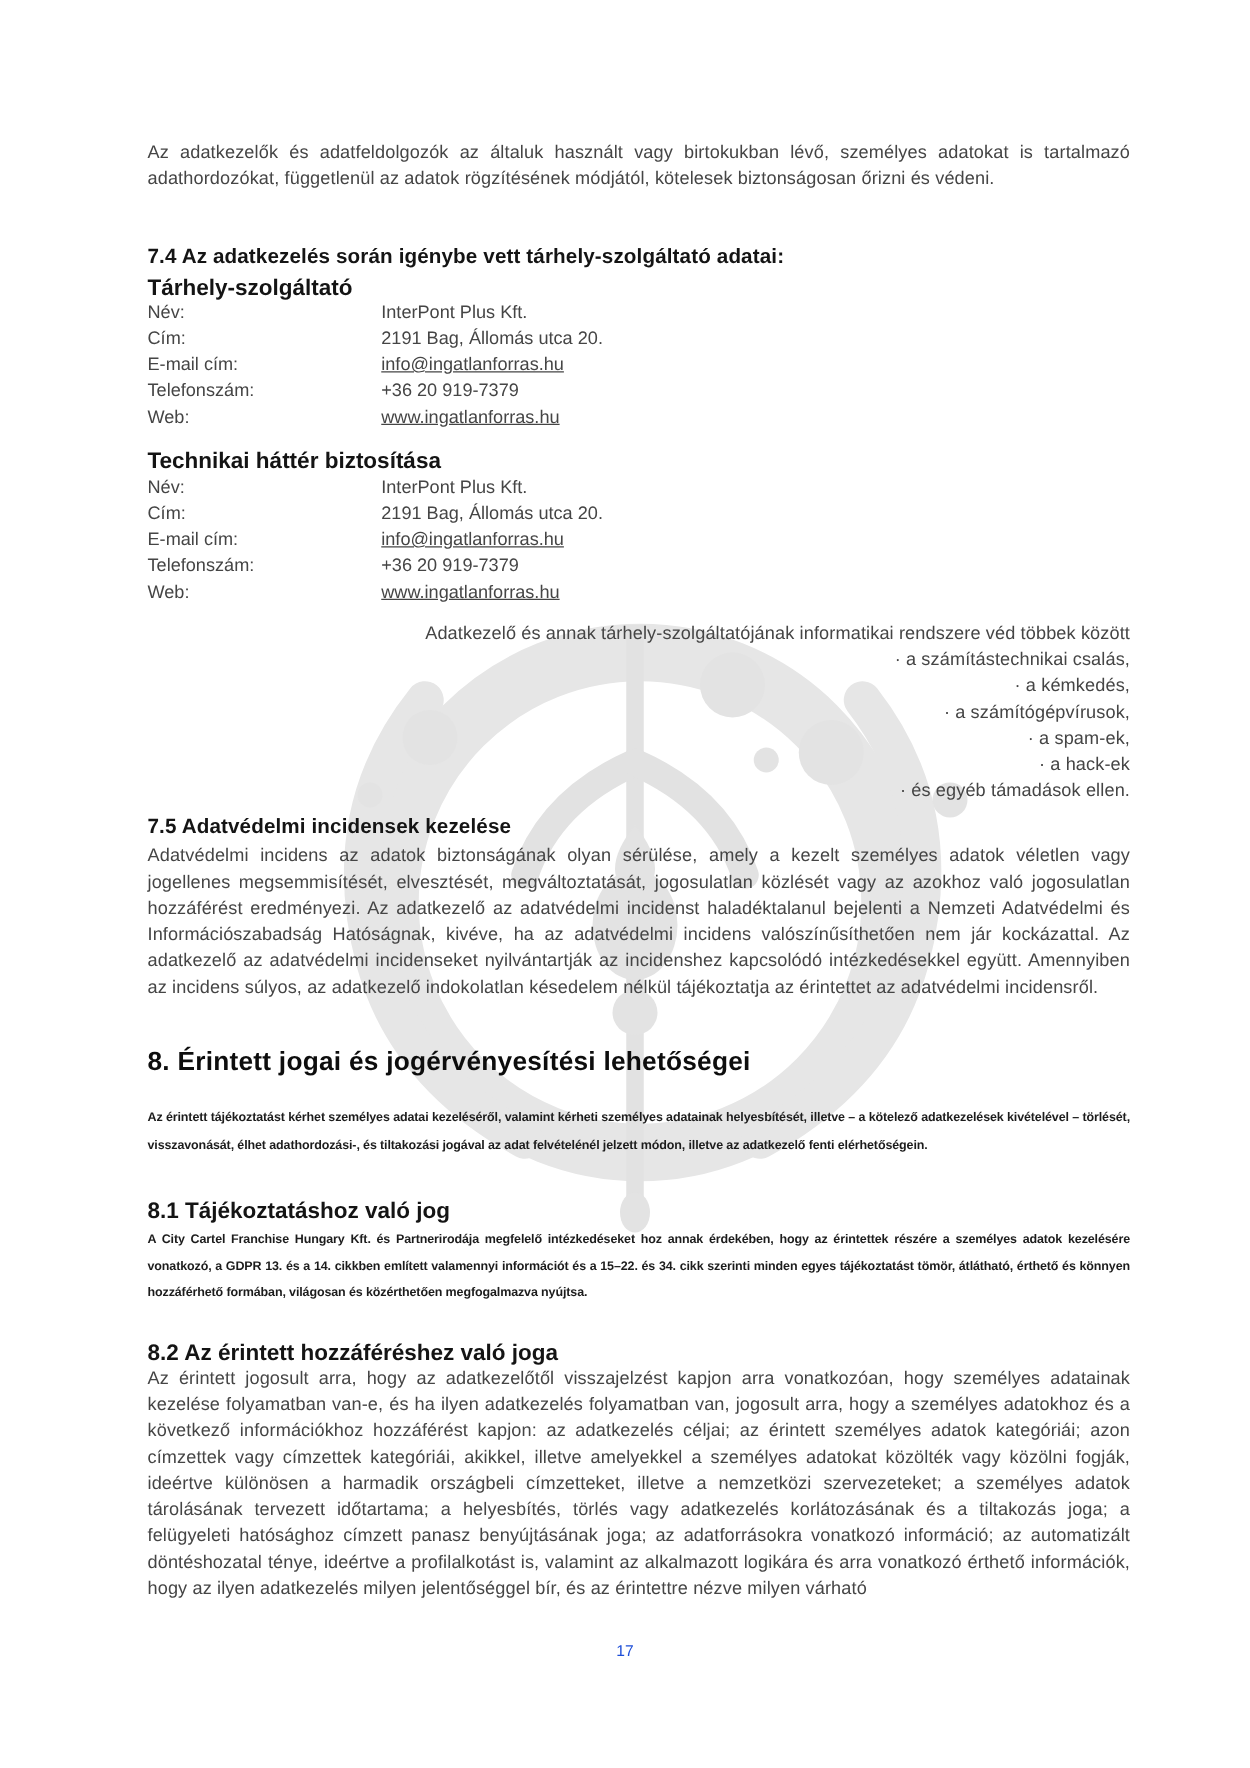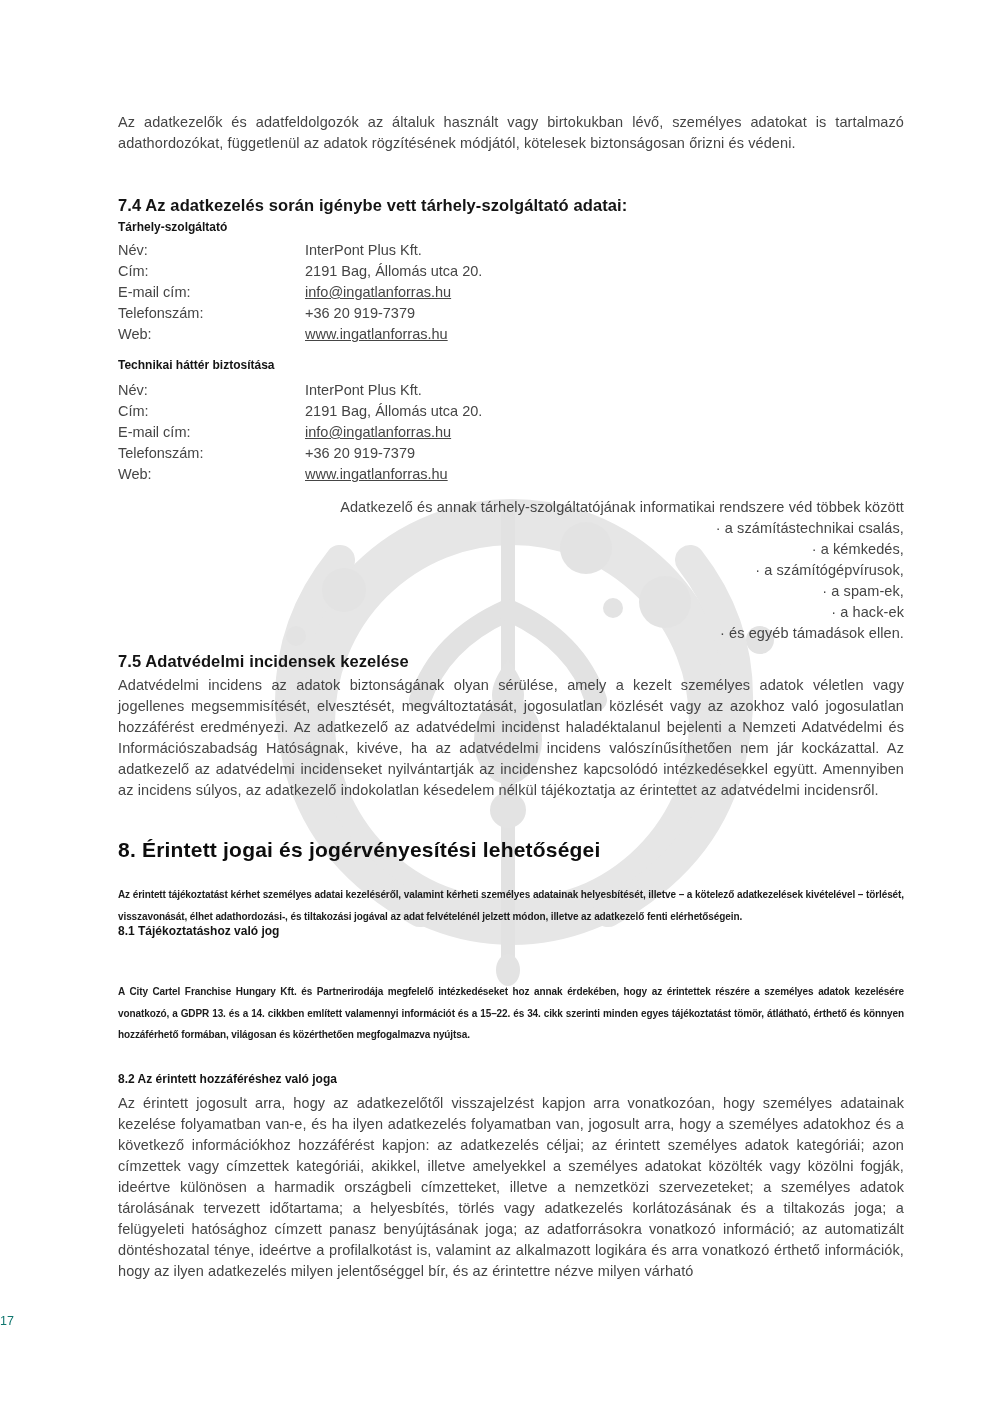--- a/index.html
+++ b/index.html
@@ -32,21 +32,21 @@
     text-align: justify;
     letter-spacing: 0.1px;
   }
   .h-section {
     font-size: 16.5px;
     font-weight: bold;
     color: #141414;
     letter-spacing: 0.1px;
   }
   .h-sub {
-    font-size: 12px;
+    font-size: 18px;
     font-weight: bold;
     color: #141414;
   }
   .h-big {
     font-size: 21px;
     font-weight: 800;
     color: #0d0d0d;
     letter-spacing: 0.2px;
   }
   .contact-row { display: flex; line-height: 21px; }
@@ -69,22 +69,23 @@
     font-weight: bold;
     color: #1c1c1c;
     text-align: justify;
     letter-spacing: -0.1px;
   }
   .page-number {
     position: absolute;
     left: 0;
     top: 1314px;
     width: 1000px;
+    text-align: center;
     font-size: 12.5px;
-    color: #0f766e;
+    color: #1d4ed8;
     z-index: 1;
   }
 </style>
 </head>
 <body>
 
 <div class="page">
 
   <svg class="watermark" viewBox="0 0 1000 1414" aria-hidden="true">
     <g fill="none" stroke="#e6e6e6">
@@ -172,21 +173,21 @@
     <div class="list-item">· a hack-ek</div>
     <div class="list-item">· és egyéb támadások ellen.</div>
   </div>
 
   <h2 class="abs h-section" style="top:652px">7.5 Adatvédelmi incidensek kezelése</h2>
   <p class="abs body-text" style="top:675px">Adatvédelmi incidens az adatok biztonságának olyan sérülése, amely a kezelt személyes adatok véletlen vagy jogellenes megsemmisítését, elvesztését, megváltoztatását, jogosulatlan közlését vagy az azokhoz való jogosulatlan hozzáférést eredményezi. Az adatkezelő az adatvédelmi incidenst haladéktalanul bejelenti a Nemzeti Adatvédelmi és Információszabadság Hatóságnak, kivéve, ha az adatvédelmi incidens valószínűsíthetően nem jár kockázattal. Az adatkezelő az adatvédelmi incidenseket nyilvántartják az incidenshez kapcsolódó intézkedésekkel együtt. Amennyiben az incidens súlyos, az adatkezelő indokolatlan késedelem nélkül tájékoztatja az érintettet az adatvédelmi incidensről.</p>
 
   <h1 class="abs h-big" style="top:838px">8. Érintett jogai és jogérvényesítési lehetőségei</h1>
   <p class="abs narrow-bold" style="top:884px">Az érintett tájékoztatást kérhet személyes adatai kezeléséről, valamint kérheti személyes adatainak helyesbítését, illetve – a kötelező adatkezelések kivételével – törlését, visszavonását, élhet adathordozási-, és tiltakozási jogával az adat felvételénél jelzett módon, illetve az adatkezelő fenti elérhetőségein.</p>
 
-  <h3 class="abs h-sub" style="top:924px">8.1 Tájékoztatáshoz való jog</h3>
+  <h3 class="abs h-sub" style="top:958px">8.1 Tájékoztatáshoz való jog</h3>
   <p class="abs narrow-bold" style="top:981px">A City Cartel Franchise Hungary Kft. és Partnerirodája megfelelő intézkedéseket hoz annak érdekében, hogy az érintettek részére a személyes adatok kezelésére vonatkozó, a GDPR 13. és a 14. cikkben említett valamennyi információt és a 15–22. és 34. cikk szerinti minden egyes tájékoztatást tömör, átlátható, érthető és könnyen hozzáférhető formában, világosan és közérthetően megfogalmazva nyújtsa.</p>
 
   <h3 class="abs h-sub" style="top:1072px">8.2 Az érintett hozzáféréshez való joga</h3>
   <p class="abs body-text" style="top:1093px">Az érintett jogosult arra, hogy az adatkezelőtől visszajelzést kapjon arra vonatkozóan, hogy személyes adatainak kezelése folyamatban van-e, és ha ilyen adatkezelés folyamatban van, jogosult arra, hogy a személyes adatokhoz és a következő információkhoz hozzáférést kapjon: az adatkezelés céljai; az érintett személyes adatok kategóriái; azon címzettek vagy címzettek kategóriái, akikkel, illetve amelyekkel a személyes adatokat közölték vagy közölni fogják, ideértve különösen a harmadik országbeli címzetteket, illetve a nemzetközi szervezeteket; a személyes adatok tárolásának tervezett időtartama; a helyesbítés, törlés vagy adatkezelés korlátozásának és a tiltakozás joga; a felügyeleti hatósághoz címzett panasz benyújtásának joga; az adatforrásokra vonatkozó információ; az automatizált döntéshozatal ténye, ideértve a profilalkotást is, valamint az alkalmazott logikára és arra vonatkozó érthető információk, hogy az ilyen adatkezelés milyen jelentőséggel bír, és az érintettre nézve milyen várható</p>
 
   <div class="page-number">17</div>
 
 </div>
 
 </body></html>

